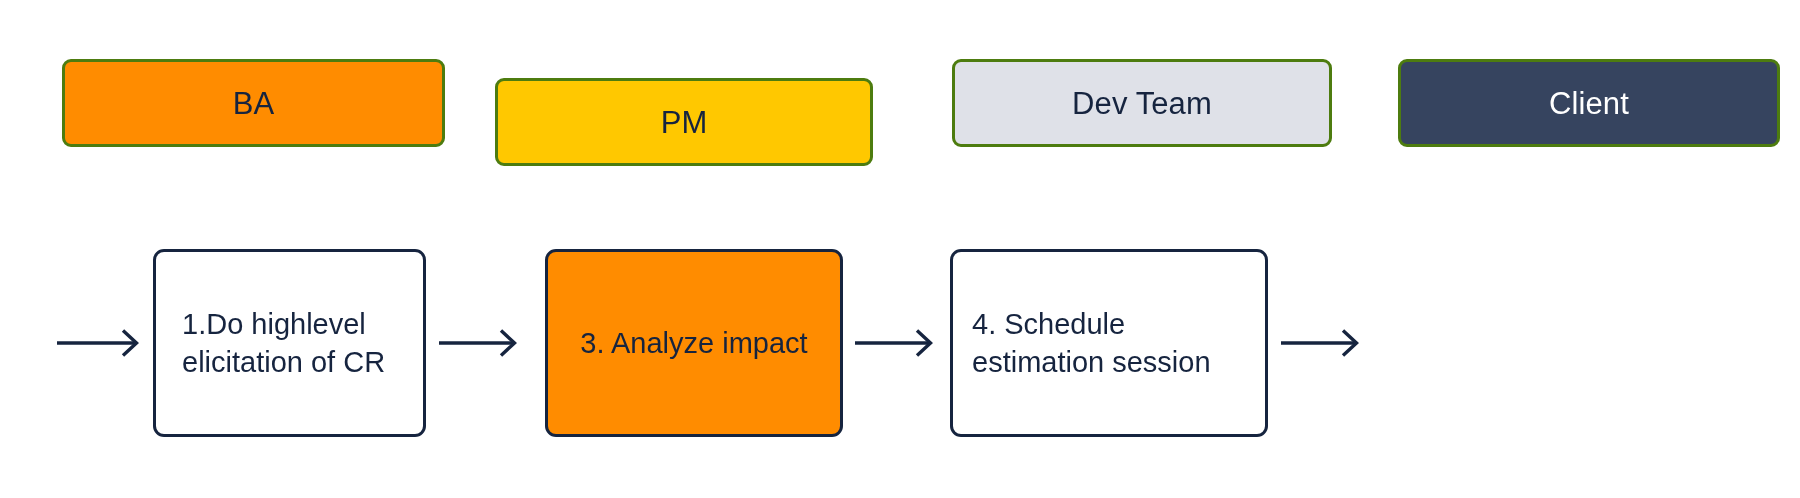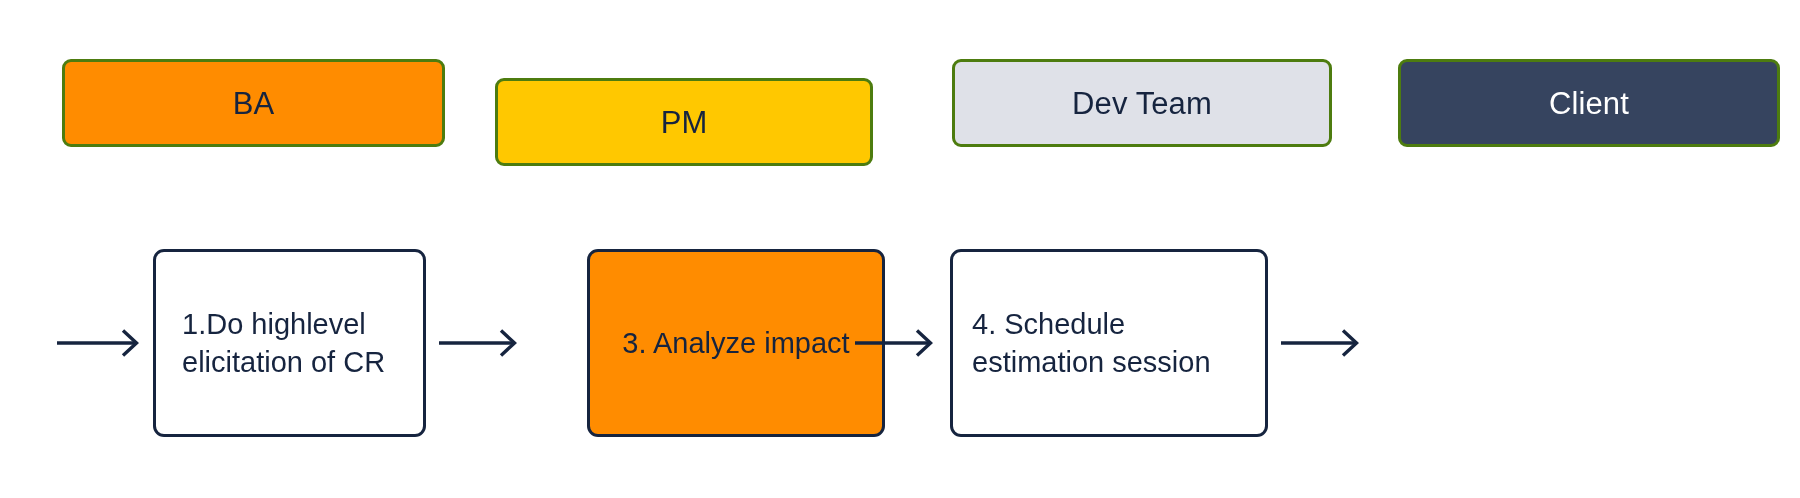--- a/index.html
+++ b/index.html
@@ -72,21 +72,21 @@
     align-items: center;
     padding: 0 26px;
     font-size: 29px;
     line-height: 1.32;
     color: #16243F;
     user-select: none;
   }
   .flow-box .label { display: block; white-space: pre-line; }
 
   .flow-box.b1 { left: 153px;  width: 273px; background: #FFFFFF; }
-  .flow-box.b2 { left: 545px;  width: 298px; background: #FF8C00; justify-content: center; padding: 0 14px; margin-left: 42px; }
+  .flow-box.b2 { left: 545px;  width: 298px; background: #FF8C00; justify-content: center; padding: 0 14px; }
   .flow-box.b3 { left: 950px;  width: 318px; background: #FFFFFF; padding-left: 19px; }
 
   
   .arrow {
     position: absolute;
     top: 326px;
     height: 34px;
     pointer-events: none;
   }
   .arrow svg { display: block; overflow: visible; }

